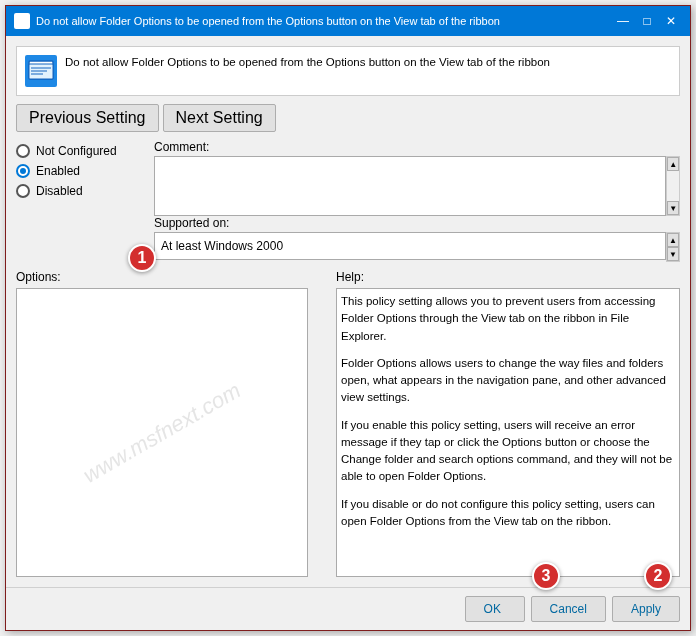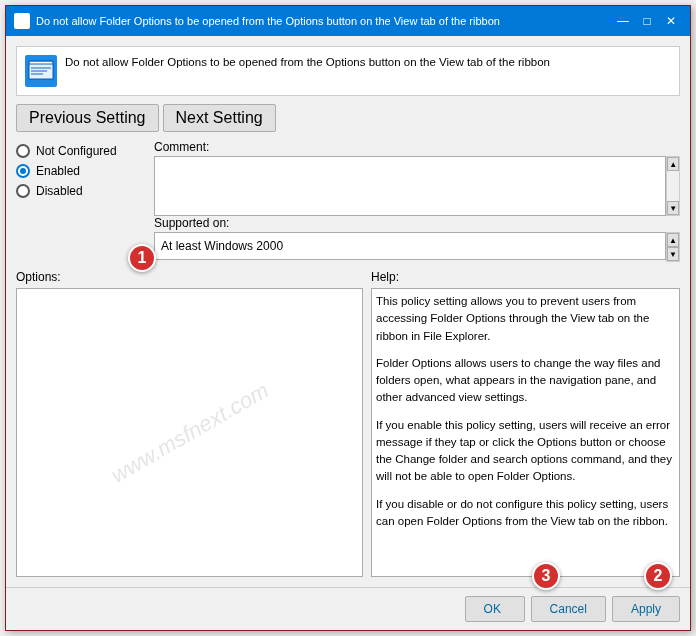--- a/index.html
+++ b/index.html
@@ -263,21 +263,21 @@
     }
 
     .options-help-row {
       display: flex;
       gap: 0;
       flex: 1;
       min-height: 0;
     }
 
     .options-section {
-      width: 347px;
+      width: 292px;
       display: flex;
       flex-direction: column;
       flex-shrink: 0;
     }
 
     .options-label {
       font-size: 12px;
       margin-bottom: 4px;
     }
 
@@ -301,20 +301,21 @@
       font-style: italic;
       pointer-events: none;
       user-select: none;
     }
 
     .help-section {
       flex: 1;
       display: flex;
       flex-direction: column;
       min-width: 0;
+      margin-left: 20px;
     }
 
     .help-label {
       font-size: 12px;
       margin-bottom: 4px;
     }
 
     .help-box {
       flex: 1;
       border: 1px solid #aaa;

